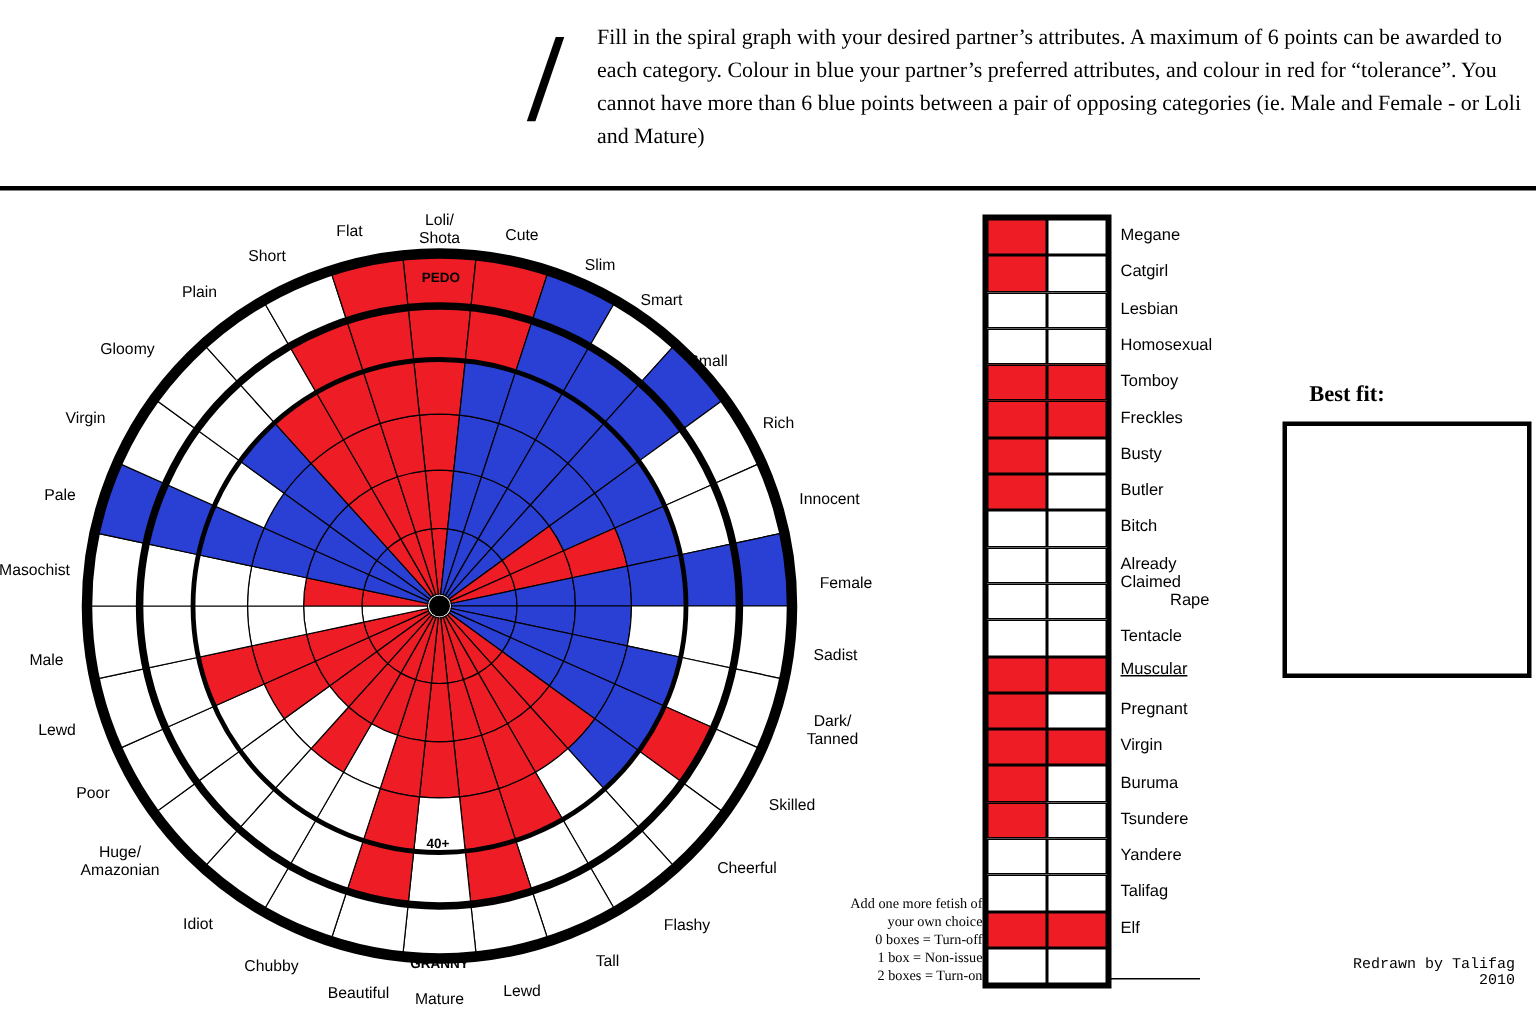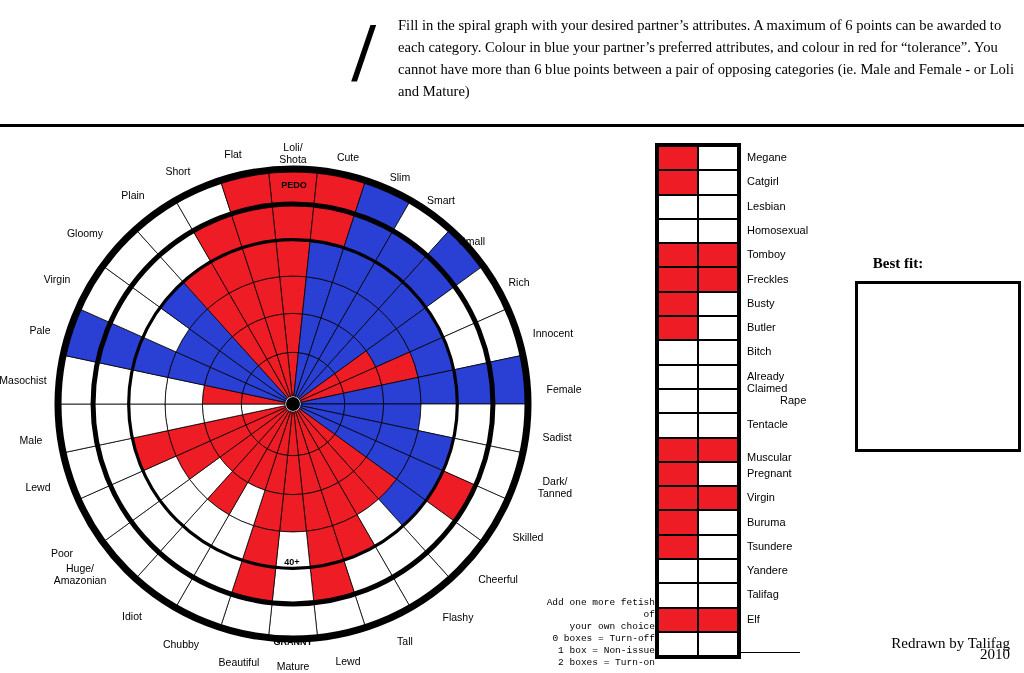--- a/index.html
+++ b/index.html
@@ -43,26 +43,26 @@
   .bestfit-title{position:absolute;left:898px;top:255px;transform:translateX(-50%);
       font-size:15px;font-weight:bold;font-family:"Liberation Serif",serif;}
   .bestfit-box{position:absolute;left:855px;top:281px;width:160px;height:165px;
       border:3px solid #000;background:#fff;}
   .bestfit-cap{position:absolute;left:898px;top:450px;transform:translateX(-50%);
       width:190px;text-align:center;font-size:8.5px;line-height:11px;
       font-family:"Liberation Sans",sans-serif;}
 
   
   .legend{position:absolute;left:540px;top:597px;width:115px;text-align:right;
-      font-size:9.5px;line-height:12px;font-family:Liberation Mono, monospace;}
+      font-size:9.5px;line-height:12px;font-family:Liberation Serif, serif;}
   .underline{position:absolute;left:738px;top:652px;width:62px;height:1px;background:#000;}
 
   
-  .credit{position:absolute;right:14px;top:638px;text-align:right;font-size:15px;
-      line-height:11px;font-family:Liberation Serif, serif;}
+  .credit{position:absolute;right:14px;top:638px;text-align:right;font-size:10px;
+      line-height:11px;font-family:Liberation Mono, monospace;}
   .inner-lbl{position:absolute;font-size:9px;font-weight:bold;text-align:center;}
 </style>
 </head>
 <body>
 
 <div id="root">
 
   <div class="slash">/</div>
   <div class="instructions">Fill in the spiral graph with your desired partner’s attributes. A maximum of 6 points can be awarded to each category. Colour in blue your partner’s preferred attributes, and colour in red for “tolerance”. You cannot have more than 6 blue points between a pair of opposing categories (ie. Male and Female - or Loli and Mature)</div>
   <div class="hrule"></div>
@@ -269,21 +269,21 @@
       <div class="lbl" style="left: 505px; top: 532px; width: 46px;">Skilled</div>
       <div class="lbl" style="left: 473px; top: 574px; width: 50px;">Cheerful</div>
       <div class="lbl" style="left: 437px; top: 612px; width: 42px;">Flashy</div>
       <div class="lbl" style="left: 387px; top: 636px; width: 36px;">Tall</div>
       <div class="lbl" style="left: 327px; top: 656px; width: 42px;">Lewd</div>
       <div class="lbl" style="left: 270px; top: 661px; width: 46px;">Mature</div>
       <div class="lbl" style="left: 211px; top: 657px; width: 56px;">Beautiful</div>
       <div class="lbl" style="left: 157px; top: 639px; width: 48px;">Chubby</div>
       <div class="lbl" style="left: 114px; top: 611px; width: 36px;">Idiot</div>
       <div class="lbl" style="left: 50px; top: 563px; width: 60px;">Huge/<br>Amazonian</div>
-      <div class="lbl" style="left: 44px; top: 548px; width: 36px;">Poor</div>
+      <div class="lbl" style="left: 44px; top: 524px; width: 36px;">Poor</div>
       <div class="lbl" style="left: 18px; top: 482px; width: 40px;">Lewd</div>
       <div class="lbl" style="left: 13px; top: 435px; width: 36px;">Male</div>
       <div class="lbl" style="left: -6px; top: 375px; width: 58px;">Masochist</div>
       <div class="lbl" style="left: 23px; top: 325px; width: 34px;">Pale</div>
       <div class="lbl" style="left: 34px; top: 274px; width: 46px;">Virgin</div>
       <div class="lbl" style="left: 59px; top: 228px; width: 52px;">Gloomy</div>
       <div class="lbl" style="left: 114px; top: 190px; width: 38px;">Plain</div>
       <div class="lbl" style="left: 158px; top: 166px; width: 40px;">Short</div>
       <div class="lbl" style="left: 216px; top: 149px; width: 34px;">Flat</div>
     </div>
@@ -386,21 +386,21 @@
         <div class="fname" style="top: 56.6px;">Lesbian</div>
         <div class="fname" style="top: 80.9px;">Homosexual</div>
         <div class="fname" style="top: 105.2px;">Tomboy</div>
         <div class="fname" style="top: 129.5px;">Freckles</div>
         <div class="fname" style="top: 153.8px;">Busty</div>
         <div class="fname" style="top: 178.1px;">Butler</div>
         <div class="fname" style="top: 202.4px;">Bitch</div>
         <div class="fname" style="top: 226.7px;">Already Claimed</div>
         <div class="fname" style="top: 251px; padding-left: 33px;">Rape</div>
         <div class="fname" style="top: 275.3px;">Tentacle</div>
-        <div class="fname" style="top: 308px;">Muscular</div>
+        <div class="fname" style="top: 297px; text-decoration: underline;">Muscular</div>
         <div class="fname" style="top: 323.9px;">Pregnant</div>
         <div class="fname" style="top: 348.2px;">Virgin</div>
         <div class="fname" style="top: 372.5px;">Buruma</div>
         <div class="fname" style="top: 396.8px;">Tsundere</div>
         <div class="fname" style="top: 421.1px;">Yandere</div>
         <div class="fname" style="top: 445.4px;">Talifag</div>
         <div class="fname" style="top: 469.7px;">Elf</div>
       </div>
   </div>
 

